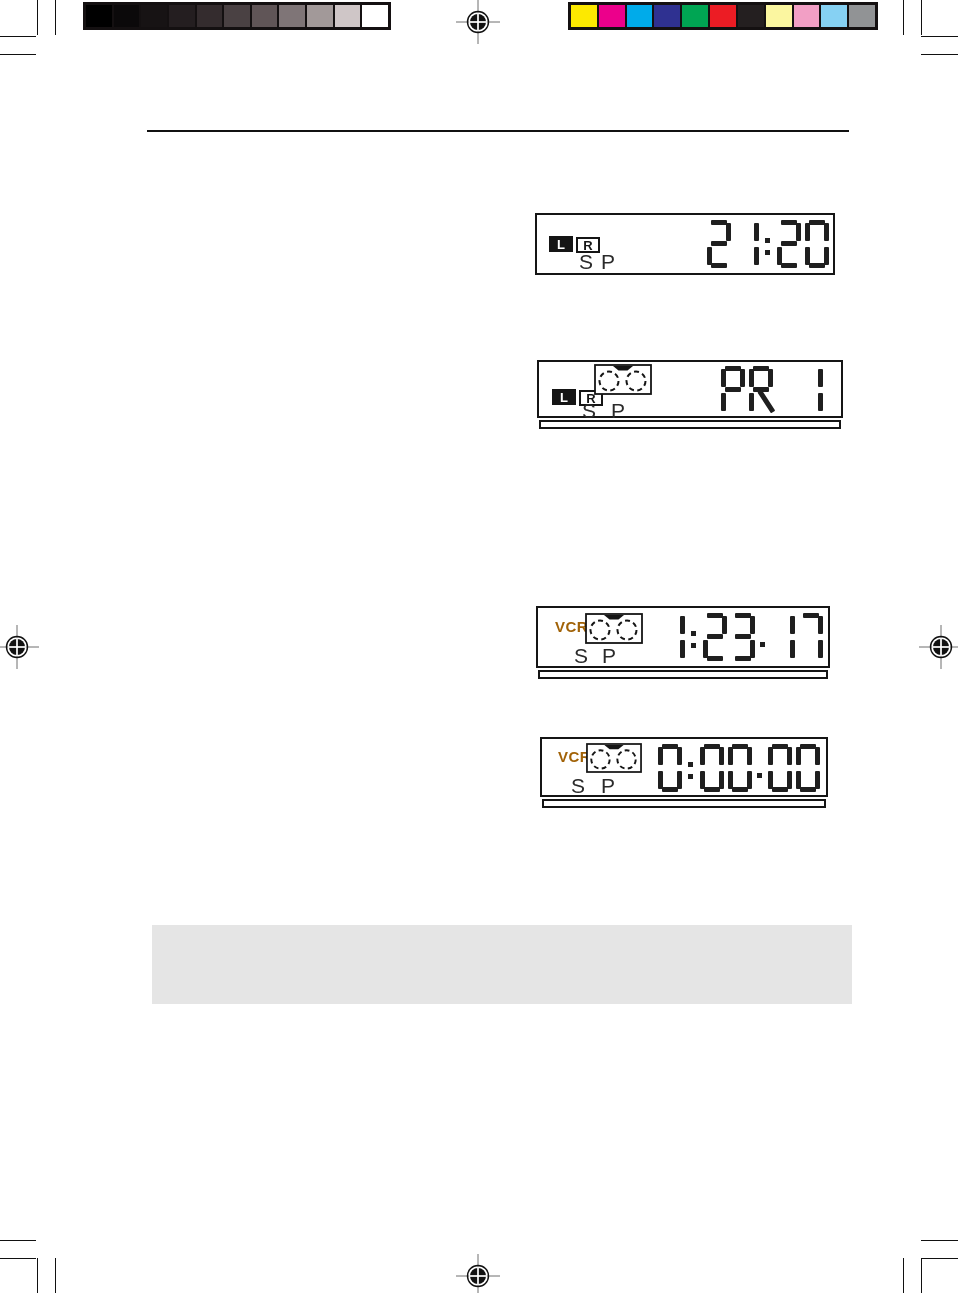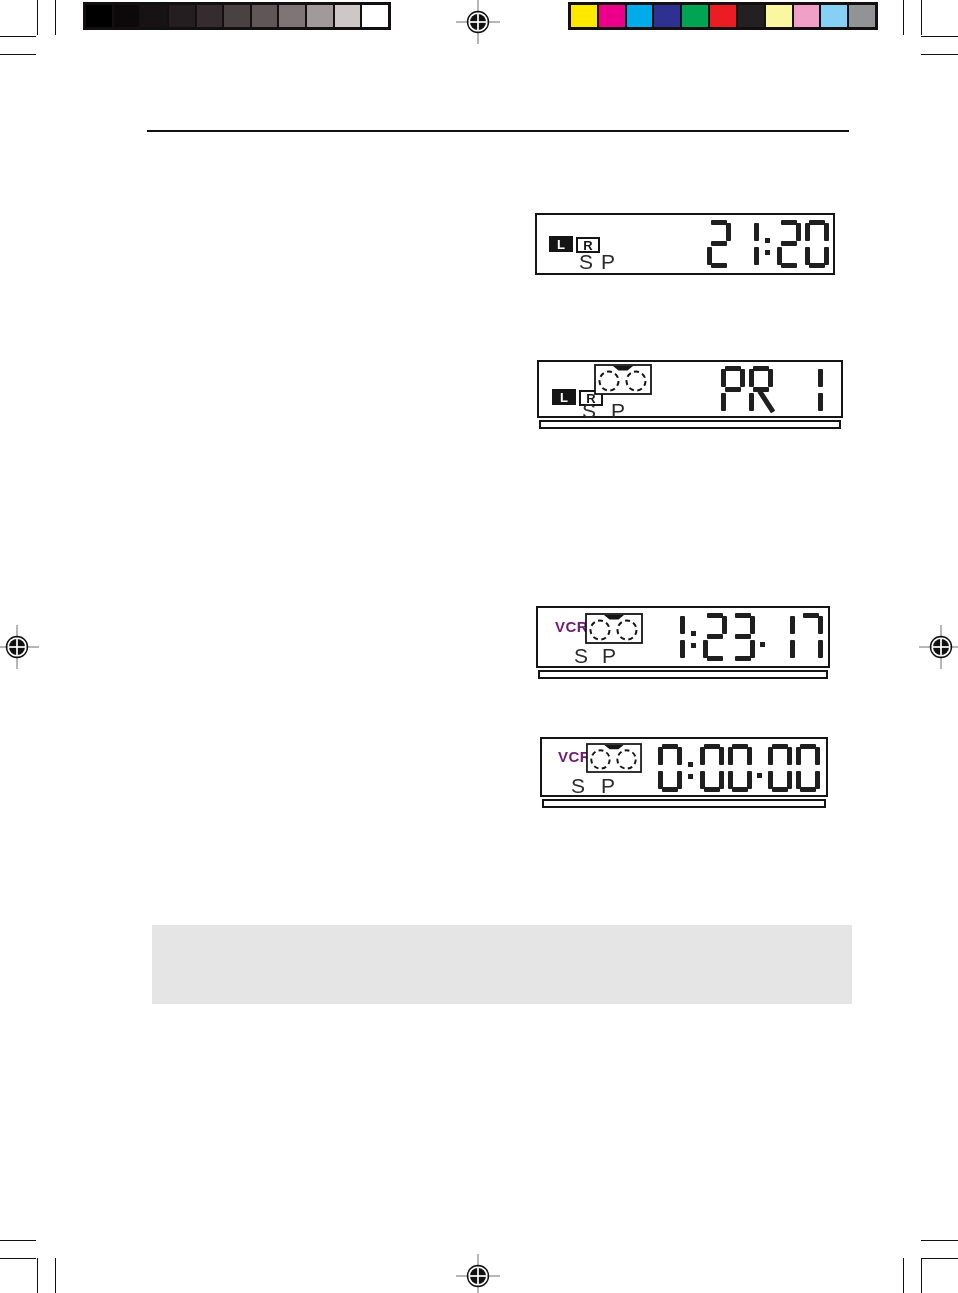--- a/index.html
+++ b/index.html
@@ -40,21 +40,21 @@
     display:flex;align-items:center;justify-content:center;
     font-weight:bold;font-size:13px;line-height:1;
   }
   .lbox{background:#151515;color:#fff;}
   .rbox{background:#fff;color:#151515;border:2.5px solid #151515;}
   .sp{
     position:absolute;font-size:21px;line-height:1;color:#2a2a2a;
     font-weight:400;
   }
   .vcr{
-    position:absolute;font-size:15px;line-height:1;color:#701a75;
+    position:absolute;font-size:15px;line-height:1;color:#a16207;
     font-weight:600;letter-spacing:.5px;
   }
   .cassette{position:absolute;}
 
   
   .seg{position:absolute;display:flex;gap:4px;height:48px;}
   .seg-char{position:relative;width:24px;height:48px;}
   .seg-sep{position:relative;width:10px;height:48px;}
   .seg-dotc{position:relative;width:8px;height:48px;}
   .seg-space{width:18px;height:48px;}

